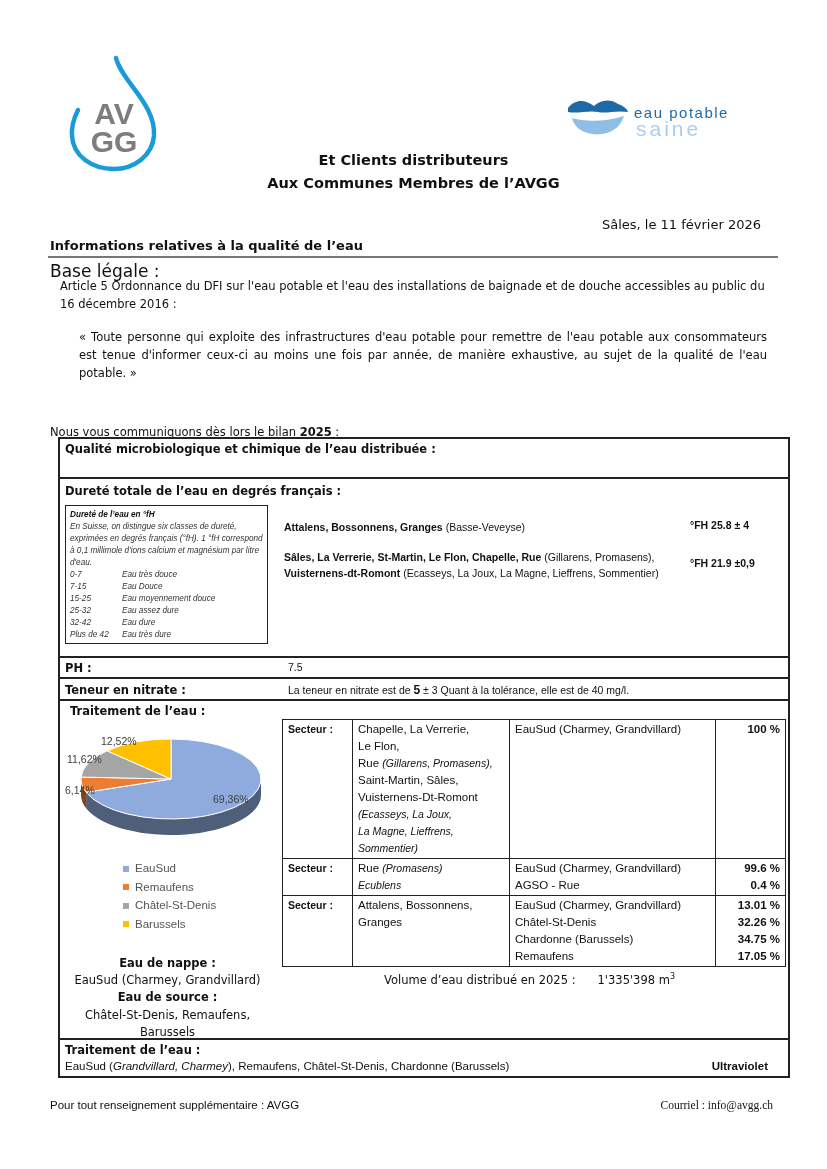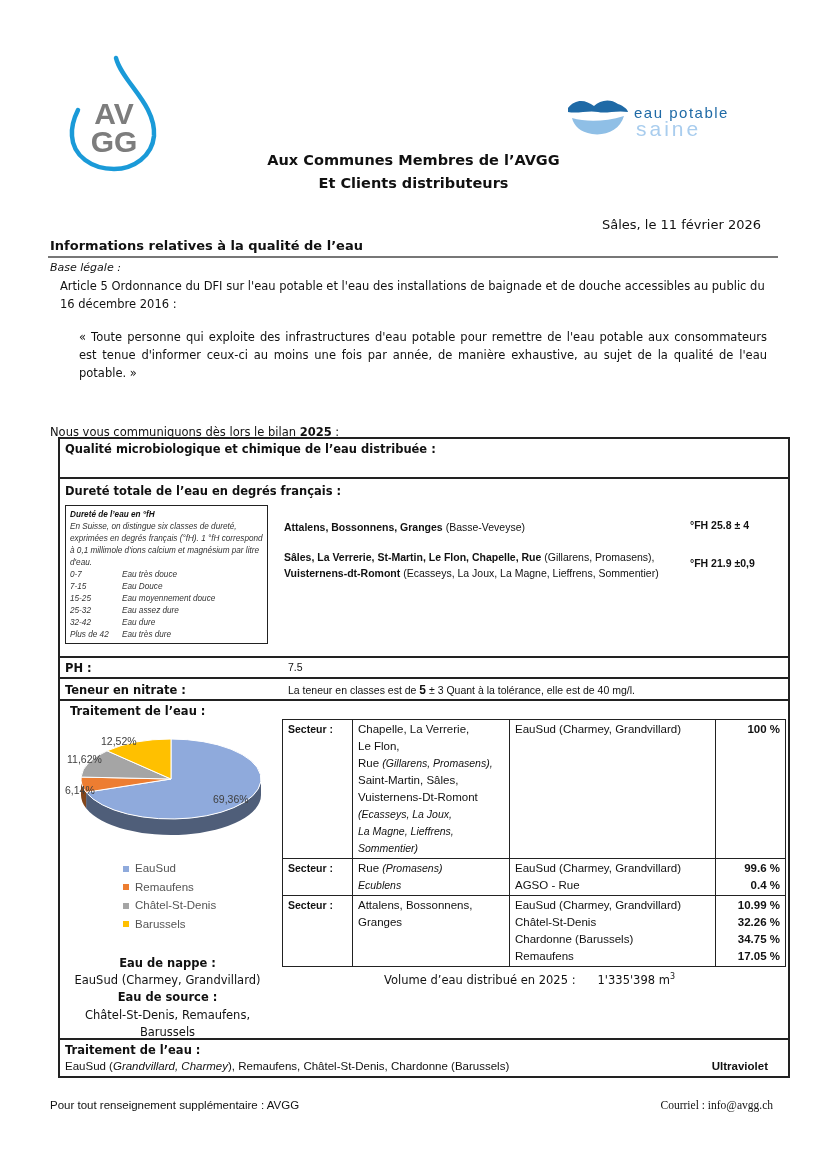--- a/index.html
+++ b/index.html
@@ -10,21 +10,21 @@
   .hd { font-weight: bold; }
 
   
   #logo-avgg { left: 64px; top: 52px; width: 100px; height: 120px; }
   #logo-eps { left: 566px; top: 96px; width: 170px; height: 44px; }
 
   #title { left: 0; width: 827px; top: 149px; text-align: center; font-size: 14.5px; font-weight: bold; line-height: 23px; }
   #date { right: 66px; top: 217px; font-size: 13px; }
   #section-title { left: 50px; top: 238px; font-size: 13px; font-weight: bold; }
   #section-rule { left: 48px; top: 256px; width: 730px; height: 2px; background: #777; }
-  #base-legale { left: 50px; top: 261px; font-size: 11px; font-style: italic; }
+  #base-legale { left: 50px; top: 261px; font-size: 17px; }
   #article { left: 60px; top: 277px; width: 720px; font-size: 11.5px; line-height: 18px; }
   #quote { left: 79px; top: 328px; width: 688px; font-size: 11.5px; line-height: 18px; text-align: justify; }
   #intro { left: 50px; top: 401px; font-size: 11.5px; margin-top: 24px; }
   #intro b { font-weight: bold; }
 
   
   #mainbox { left: 58px; top: 437px; width: 732px; height: 641px; border: 2px solid #222; }
   .hline { position: absolute; left: 0; right: 0; height: 2px; background: #222; }
   .rowlabel { position: absolute; font-size: 11.5px; font-weight: bold; }
   .rowtext { position: absolute; font-size: 10px; font-family: "Liberation Sans", sans-serif; }
@@ -72,22 +72,22 @@
 <div id="logo-eps" class="abs">
   <svg width="170" height="44" viewBox="0 0 170 44">
     <path d="M2 12 C10 2 20 4 28 10 C34 4 44 2 52 8 C58 10 62 14 62 16 C50 14 40 18 32 16 C22 14 12 18 2 16 Z" fill="#1f6aa6"></path>
     <path d="M6 22 C20 26 38 26 58 20 C54 34 40 40 26 38 C14 36 8 30 6 22 Z" fill="#8fbfe6"></path>
     <text x="68" y="22" font-family="Liberation Sans, sans-serif" font-size="15" fill="#1f6aa6" letter-spacing="1.5">eau potable</text>
     <text x="70" y="40" font-family="Liberation Sans, sans-serif" font-size="21" fill="#a9cdee" letter-spacing="3">saine</text>
   </svg>
 </div>
 
 <div id="title" class="abs comic">
+  <div>Et Clients distributeurs</div>
   <div>Aux Communes Membres de l’AVGG</div>
-  <div>Et Clients distributeurs</div>
 </div>
 
 <div id="date" class="abs">Sâles, le 11 février 2026</div>
 <div id="section-title" class="abs">Informations relatives à la qualité de l’eau</div>
 <div id="section-rule" class="abs"></div>
 <div id="base-legale" class="abs">Base légale :</div>
 <div id="article" class="abs">Article 5 Ordonnance du DFI sur l'eau potable et l'eau des installations de baignade et de douche accessibles au public du 16 décembre 2016 :</div>
 <div id="quote" class="abs">« Toute personne qui exploite des infrastructures d'eau potable pour remettre de l'eau potable aux consommateurs est tenue d'informer ceux-ci au moins une fois par année, de manière exhaustive, au sujet de la qualité de l'eau potable. »</div>
 <div id="intro" class="abs"><span>Nous vous communiquons dès lors le bilan </span><b>2025</b><span> :</span></div>
 
@@ -137,21 +137,21 @@
   </div>
   <div class="fh" style="left:630px; top:118px;">°FH 21.9 ±0,9</div>
 
   <div class="hline" style="top:217px;"></div>
 
   <div class="rowlabel" style="left:5px; top:222px;">PH :</div>
   <div class="rowtext" style="left:228px; top:222px; font-size:10.5px;">7.5</div>
   <div class="hline" style="top:238px;"></div>
 
   <div class="rowlabel" style="left:5px; top:244px;">Teneur en nitrate :</div>
-  <div class="rowtext" style="left:228px; top:244px; font-size:10.5px;"><span>La teneur en classes est de </span><b style="font-size:12px;">5</b><span> ± 3 Quant à la tolérance, elle est de 40 mg/l.</span></div>
+  <div class="rowtext" style="left:228px; top:244px; font-size:10.5px;"><span>La teneur en nitrate est de </span><b style="font-size:12px;">5</b><span> ± 3 Quant à la tolérance, elle est de 40 mg/l.</span></div>
   <div class="hline" style="top:260px;"></div>
 
   <div class="rowlabel" style="left:10px; top:265px;">Traitement de l’eau :</div>
 
   <svg id="pie-svg" viewBox="0 0 215 125">
       <path d="M198,50 A90,40 0 0 1 23.110924331189295,63.28766127436309 L23.110924331189295,79.28766127436309 A90,40 0 0 0 198,66 Z" fill="rgb(79,94,121)"></path>
       <path d="M23.110924331189295,63.28766127436309 A90,40 0 0 1 18,50.00000000000001 L18,66 A90,40 0 0 0 23.110924331189295,79.28766127436309 Z" fill="rgb(130,69,27)"></path>
       <path d="M108,50 L108,10 A90,40 0 1 1 23.110924331189295,63.28766127436309 Z" fill="#8faadc" stroke="#ffffff" stroke-width="1"></path>
       <path d="M108,50 L23.110924331189295,63.28766127436309 A90,40 0 0 1 18.106072043652304,48.058550035098406 Z" fill="#ed7d31" stroke="#ffffff" stroke-width="1"></path>
       <path d="M108,50 L18.106072043652304,48.058550035098406 A90,40 0 0 1 44.100077303940346,21.831898333507688 Z" fill="#a5a5a5" stroke="#ffffff" stroke-width="1"></path>
@@ -213,21 +213,21 @@
         <div>Attalens, Bossonnens,</div>
         <div>Granges</div>
       </td>
       <td class="src">
         <div>EauSud (Charmey, Grandvillard)</div>
         <div>Châtel-St-Denis</div>
         <div>Chardonne (Barussels)</div>
         <div>Remaufens</div>
       </td>
       <td class="pct">
-        <div>10.99 %</div>
+        <div>13.01 %</div>
         <div>32.26 %</div>
         <div>34.75 %</div>
         <div>17.05 %</div>
       </td>
     </tr>
   </tbody>
     </table>
 
   <div id="volume"><span>Volume d’eau distribué en 2025 :</span><span class="val">1'335'398 m</span><sup style="font-size:8px;">3</sup></div>
 

